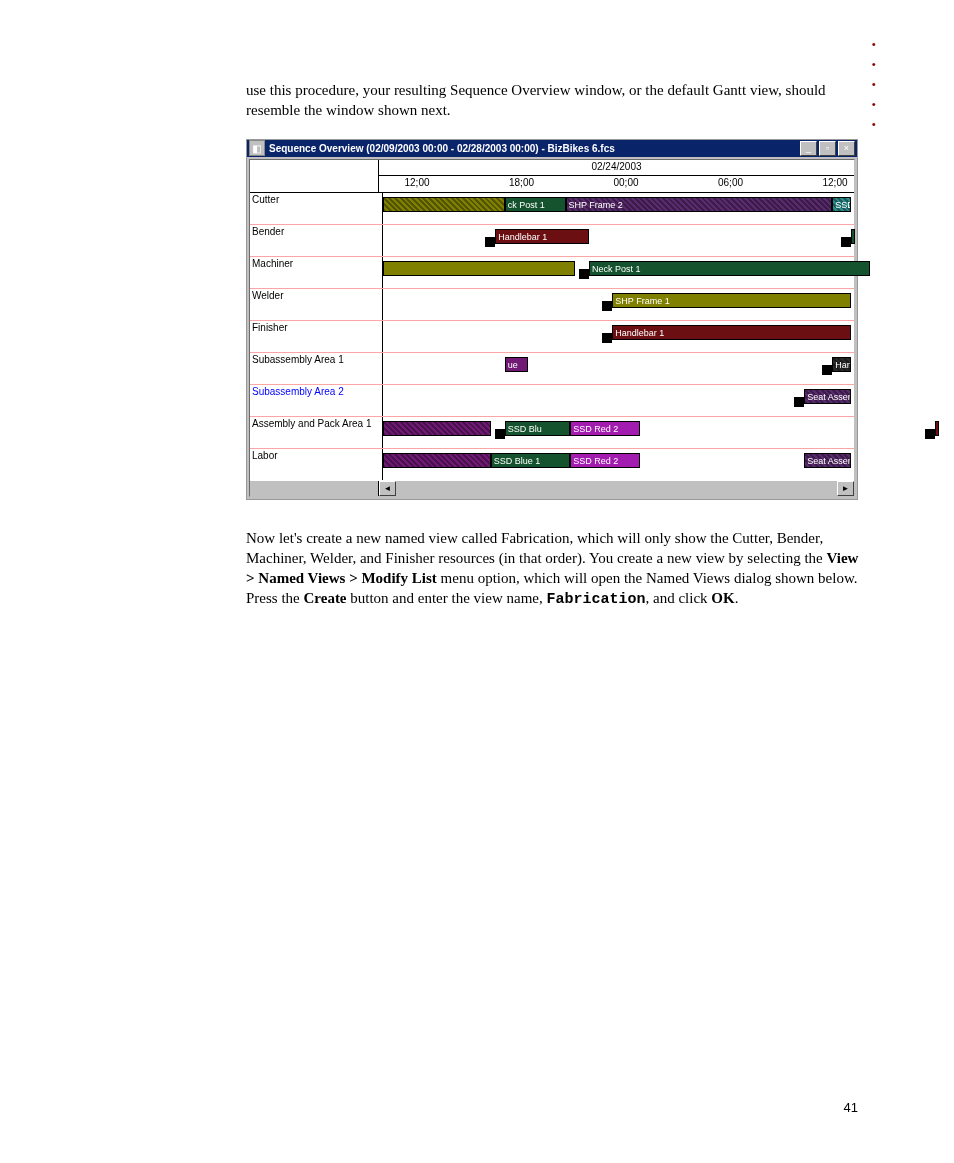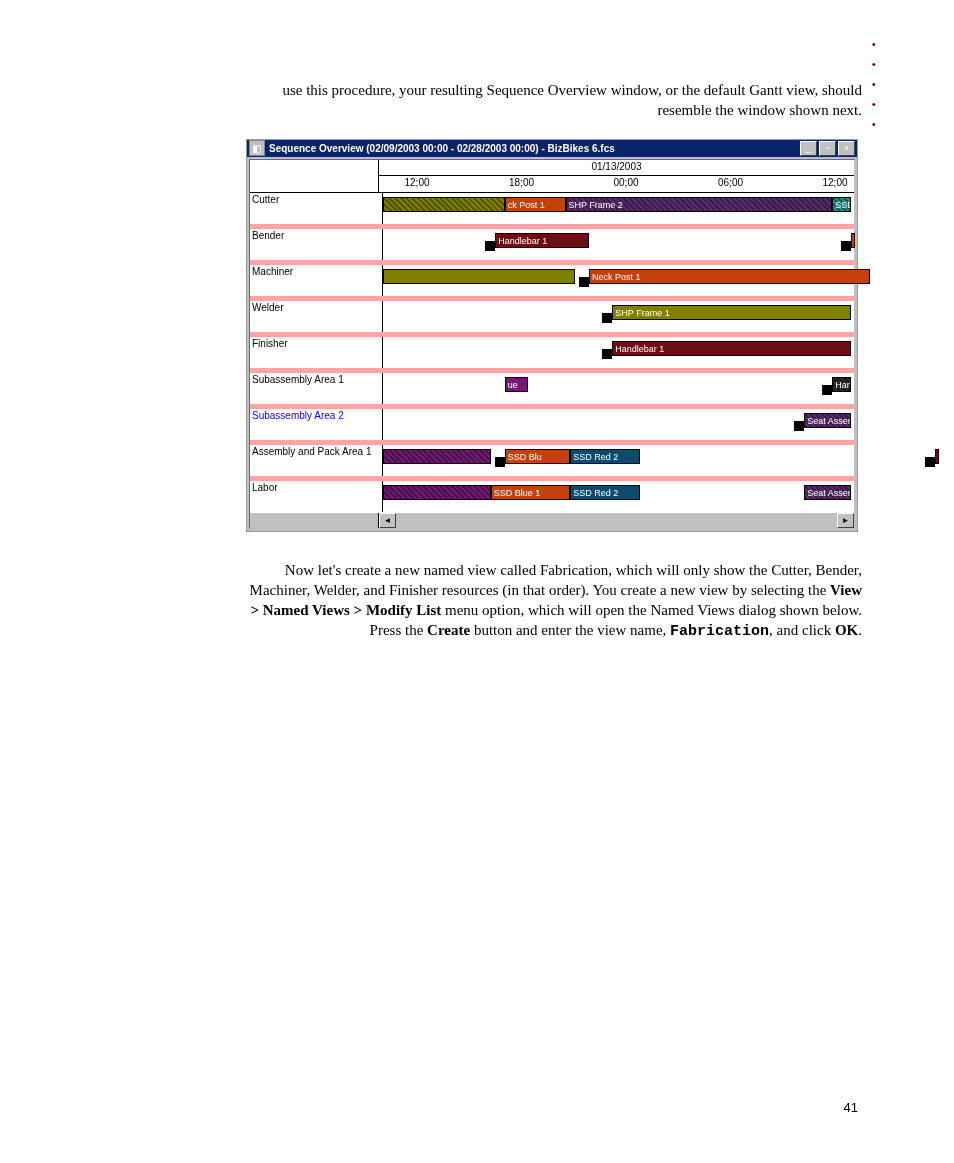--- a/index.html
+++ b/index.html
@@ -3,53 +3,53 @@
 <meta charset="utf-8">
 <style>
   html,body{margin:0;padding:0;background:#fff;}
   body{font-family:"Times New Roman",Times,serif;font-size:15px;color:#000;width:954px;height:1163px;position:relative;}
   .page{padding:80px 92px 0 246px;box-sizing:border-box;}
   .hdr{font-family:"Times New Roman",serif;font-size:13px;letter-spacing:.5px;text-align:right;margin-bottom:68px;}
   .hdr .chnum{color:#8b0000;font-weight:bold;}
   .hdr .bullet{color:#8b0000;margin:0 4px;}
   .hdr .smallcaps{font-variant:small-caps;}
   .vbul{position:absolute;right:78px;top:35px;color:#8b0000;font-size:13px;line-height:20px;}
-  p.body{margin:0 0 18px 0;line-height:1.35;text-align:right;}
+  p.body{margin:0 0 18px 0;line-height:1.35;text-align:left;}
   .mono{font-family:"Courier New",monospace;font-weight:bold;}
   .pageno{position:absolute;right:96px;bottom:48px;font-family:Arial,Helvetica,sans-serif;font-size:13px;}
   
   .shot{width:610px;margin:6px 0 28px 0;border:1px solid #999;background:#c0c0c0;font-family:Arial,Helvetica,sans-serif;font-size:10px;}
   .titlebar{background:linear-gradient(#0a246a,#0a246a);color:#fff;display:flex;align-items:center;height:17px;padding:0 2px;}
   .titlebar .ico{width:14px;height:14px;background:#c0c0c0;margin-right:4px;display:flex;align-items:center;justify-content:center;border:1px solid #888;}
   .titlebar .ttl{font-weight:bold;font-size:10px;white-space:nowrap;overflow:hidden;}
   .titlebar .spacer{flex:1;}
   .winbtn{width:15px;height:13px;background:#c0c0c0;border:1px solid #fff;border-right-color:#404040;border-bottom-color:#404040;display:flex;align-items:center;justify-content:center;margin-left:2px;font-size:9px;font-family:Arial;}
   .ganttwrap{background:#c0c0c0;padding:2px;}
   .gantt{background:#fff;border:1px inset #c0c0c0;position:relative;}
   .tlhead{display:flex;border-bottom:1px solid #000;}
   .tl-left{width:128px;border-right:1px solid #000;height:32px;}
   .tl-right{flex:1;position:relative;height:32px;}
   .tl-date{position:absolute;left:50%;top:1px;transform:translateX(-50%);font-size:10px;}
   .tl-ticks{position:absolute;bottom:0;width:100%;height:16px;border-top:1px solid #000;}
   .tick-lbl{position:absolute;top:1px;transform:translateX(-50%);font-size:10px;}
   .rows{}
-  .row{display:flex;border-bottom:5px solid #fca5a5;height:31px;}
+  .row{display:flex;border-bottom:1px solid #fca5a5;height:31px;}
   .row:last-child{border-bottom:none;}
   .row-lbl{width:128px;border-right:1px solid #000;padding:1px 2px;font-size:10px;white-space:nowrap;overflow:hidden;}
   .row-lbl.blue{color:#00f;}
   .row-track{flex:1;position:relative;}
   .bar{position:absolute;top:4px;height:15px;color:#fff;font-size:9px;white-space:nowrap;overflow:hidden;padding-left:2px;line-height:15px;border:1px solid #000;box-sizing:border-box;}
   .blk{position:absolute;top:12px;width:10px;height:10px;background:#000;}
   .hatch{background-image:repeating-linear-gradient(45deg,rgba(0,0,0,.35) 0,rgba(0,0,0,.35) 2px,transparent 2px,transparent 4px);}
   .c-olive{background-color:#808000;} .c-olive.hatch{background-color:#808000;}
-  .c-green{background-color:#c2410c;}
+  .c-green{background-color:#14532d;}
   .c-purple{background-color:#5a2a6e;}
   .c-teal{background-color:#2a8b8b;}
   .c-maroon{background-color:#6b0f12;}
-  .c-maroon2{background-color:#0c4a6e;}
+  .c-maroon2{background-color:#a21caf;}
   .c-orange{background-color:#701a75;}
   .c-dark{background-color:#2a2a2a;}
   .scrollbar{height:15px;background:#c0c0c0;display:flex;border-top:1px solid #fff;}
   .sb-left{width:128px;border-right:1px solid #000;}
   .sb-track{flex:1;display:flex;align-items:center;}
   .sbbtn{width:15px;height:13px;background:#c0c0c0;border:1px solid;border-color:#fff #404040 #404040 #fff;display:flex;align-items:center;justify-content:center;font-size:8px;}
   .sb-sp{flex:1;}
 </style>
 </head>
 <body>
@@ -65,21 +65,21 @@
       <span class="spacer"></span>
       <span class="winbtn">_</span>
       <span class="winbtn">▫</span>
       <span class="winbtn">×</span>
     </div>
     <div class="ganttwrap">
       <div class="gantt">
         <div class="tlhead">
           <div class="tl-left"></div>
           <div class="tl-right">
-            <div class="tl-date">01/13/2003</div>
+            <div class="tl-date">02/24/2003</div>
             <div class="tl-ticks" id="tl-ticks">
                 <span class="tick-lbl" style="left: 8%;">12;00</span>
                 <span class="tick-lbl" style="left: 30%;">18;00</span>
                 <span class="tick-lbl" style="left: 52%;">00;00</span>
                 <span class="tick-lbl" style="left: 74%;">06;00</span>
                 <span class="tick-lbl" style="left: 96%;">12;00</span>
               </div>
           </div>
         </div>
         <div class="rows" id="gantt-rows">

